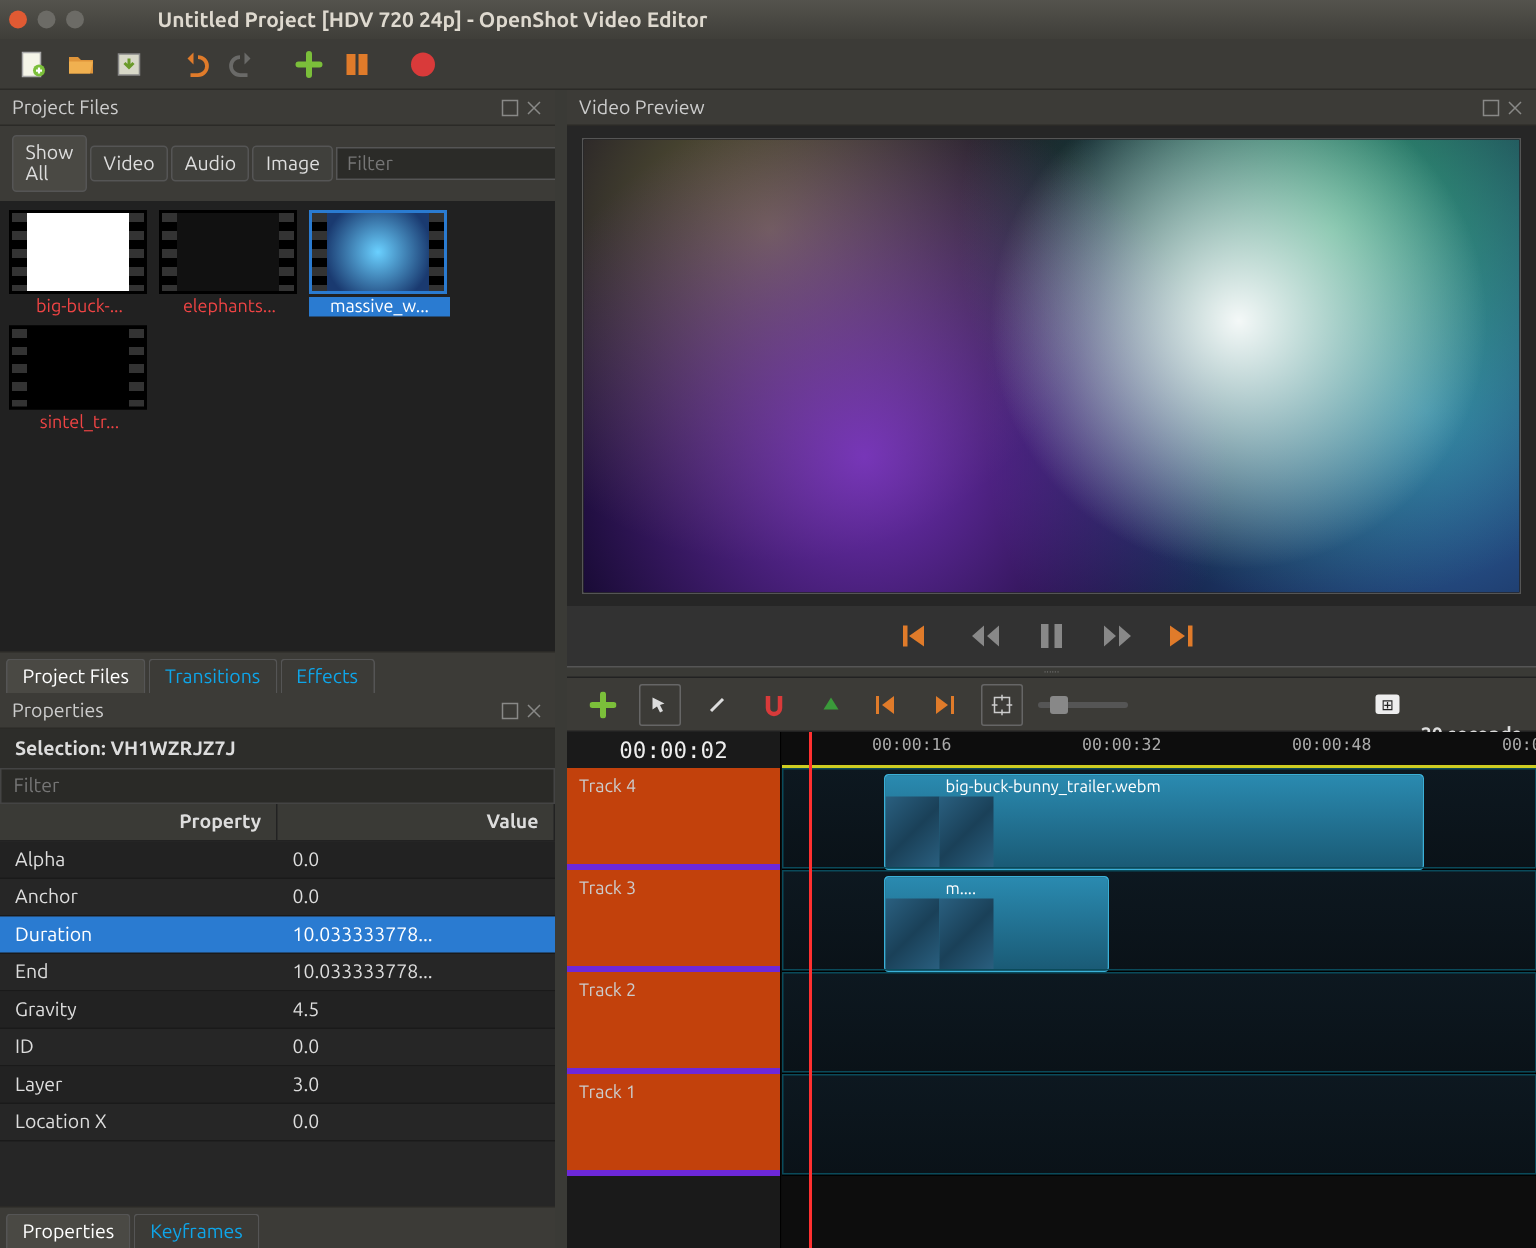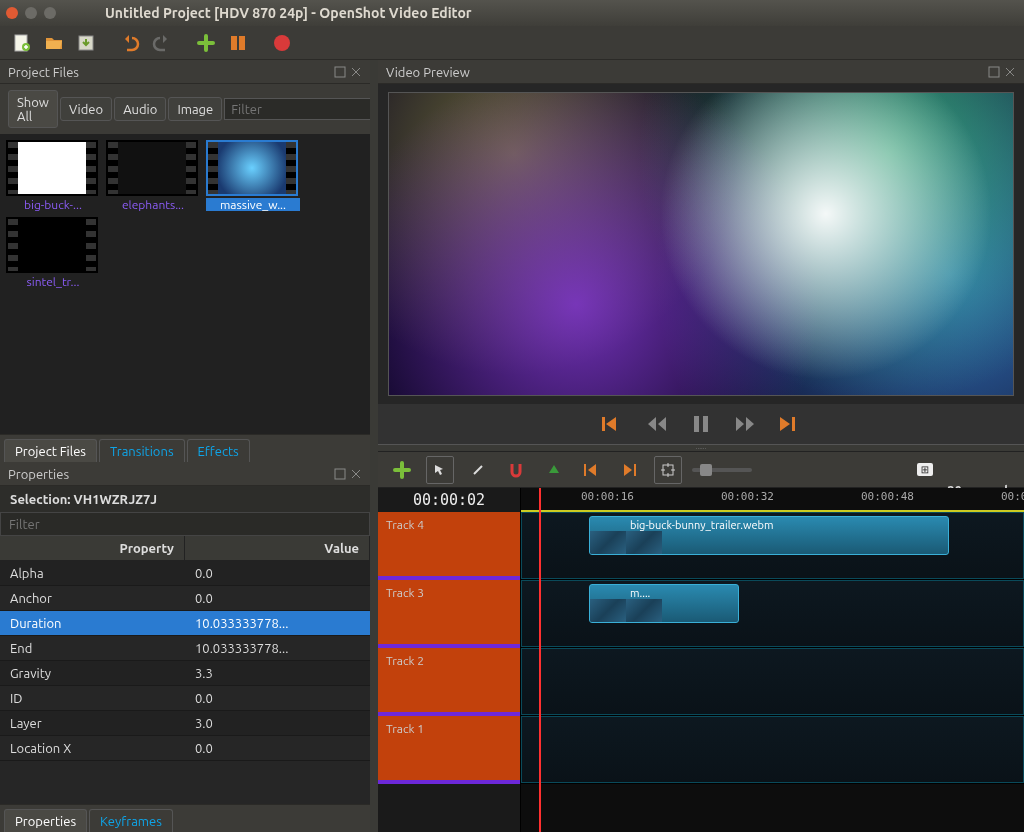--- a/index.html
+++ b/index.html
@@ -32,21 +32,21 @@
 .pf-tab{padding:4px 8px;background:#40403c;border:1px solid #555;border-radius:3px;cursor:pointer;font-size:13px;color:#ddd;}
 .pf-tab.active{background:#4a4944;}
 .pf-input{flex:0 0 70px;background:#2b2b28;border:1px solid #555;color:#999;padding:3px 6px;font-size:13px;}
 .brush{width:20px;height:20px;margin-left:6px;opacity:.8;cursor:pointer;}
 
 .thumbs{flex:1;padding:6px;display:flex;flex-wrap:wrap;gap:6px;align-content:flex-start;background:#212121;}
 .thumb{width:94px;text-align:center;cursor:pointer;}
 .thumb-img{width:92px;height:56px;background:#000;border:2px solid #000;display:flex;align-items:center;justify-content:center;position:relative;}
 .thumb-img.film::before,.thumb-img.film::after{content:"";position:absolute;top:0;bottom:0;width:10px;background:repeating-linear-gradient(to bottom,#333 0 6px,#000 6px 12px);}
 .thumb-img.film::before{left:0;} .thumb-img.film::after{right:0;}
-.thumb-lbl{font-size:12px;color:#8b5cf6;margin-top:2px;overflow:hidden;text-overflow:ellipsis;white-space:nowrap;}
+.thumb-lbl{font-size:12px;color:#ef4444;margin-top:2px;overflow:hidden;text-overflow:ellipsis;white-space:nowrap;}
 .thumb.selected .thumb-lbl{background:#2a7bd1;color:#fff;}
 .thumb.selected .thumb-img{border-color:#2a7bd1;}
 
 .tabs-row{display:flex;background:#3c3b37;height:28px;align-items:flex-end;padding:0 4px;gap:2px;border-top:1px solid #2b2a27;}
 .tab{padding:4px 10px;background:#3c3b37;border:1px solid #555;border-bottom:none;border-radius:3px 3px 0 0;font-size:13px;cursor:pointer;color:#0ea5e9;}
 .tab.active{background:#4a4944;color:#fff;}
 
 
 .props{flex:1;background:#262626;display:flex;flex-direction:column;min-height:0;}
 .sel-row{padding:6px 10px;background:#2d2d2a;font-weight:bold;font-size:13px;}
@@ -79,42 +79,42 @@
 .tl-toolbar{height:36px;background:#3c3b37;display:flex;align-items:center;padding:0 10px;gap:10px;border-bottom:1px solid #222;}
 .tl-body{flex:1;display:flex;min-height:0;}
 .tl-labels{width:143px;background:#1a1a1a;border-right:1px solid #000;}
 .tl-tracks{flex:1;overflow:auto;position:relative;background:#0d0d0d;}
 .tl-time{height:24px;display:flex;align-items:center;justify-content:center;font-size:15px;color:#eee;background:#1a1a1a;font-family:monospace;}
 .ruler{height:24px;background:#0d0d0d;position:relative;border-bottom:2px solid #cccc22;}
 .rlabel{position:absolute;top:2px;font-size:11px;color:#aaa;font-family:monospace;}
 .track-label{height:68px;border-bottom:4px solid #6d28d9;padding:6px 8px;font-size:12px;color:#ccc;background:#c2410c;}
 .track{height:68px;border-bottom:1px solid #000;position:relative;background:linear-gradient(to bottom,#0d1820,#0a1218);}
 .track::after{content:"";position:absolute;inset:0;border:1px solid #0a4a5a;pointer-events:none;}
-.clip{position:absolute;top:4px;height:39px;background:linear-gradient(to bottom,#2a8ab0,#1a5a75);border:1px solid #3ab0d8;border-radius:3px;overflow:hidden;cursor:pointer;}
+.clip{position:absolute;top:4px;height:64px;background:linear-gradient(to bottom,#2a8ab0,#1a5a75);border:1px solid #3ab0d8;border-radius:3px;overflow:hidden;cursor:pointer;}
 .clip-lbl{position:absolute;top:2px;left:40px;right:4px;font-size:11px;color:#fff;overflow:hidden;text-overflow:ellipsis;white-space:nowrap;}
 .clip-thumb{position:absolute;left:0;top:14px;bottom:0;width:36px;background:linear-gradient(135deg,#2a6080,#1a4058 50%,#2a6080);}
 .playhead{position:absolute;top:0;bottom:0;width:2px;background:#ff3030;z-index:10;}
 .playhead::before{content:"";position:absolute;top:-8px;left:-6px;border:7px solid transparent;border-top-color:#3a80ff;}
 .splitter{height:8px;background:#3a3a36;cursor:row-resize;border-top:1px solid #555;border-bottom:1px solid #222;text-align:center;color:#777;font-size:7px;line-height:6px;}
 .vsplit{width:8px;background:#3a3a36;cursor:col-resize;}
 .zoom-slider{width:60px;height:4px;background:#555;border-radius:2px;position:relative;cursor:pointer;}
 .zoom-slider::after{content:"";position:absolute;left:8px;top:-4px;width:12px;height:12px;background:#888;border-radius:2px;}
 .sp{flex:1;}
 .zoom-lbl-box{background:#eee;color:#222;padding:1px 4px;border-radius:2px;font-size:10px;margin-right:4px;}
 
 svg{display:block;}
 </style>
 </head>
 <body>
 
 <div class="titlebar">
   <div class="win-btn" style="background:#e05a33"></div>
   <div class="win-btn" style="background:#6c6b66"></div>
   <div class="win-btn" style="background:#6c6b66"></div>
-  <div class="titlebar-title">Untitled Project [HDV 870 24p] - OpenShot Video Editor</div>
+  <div class="titlebar-title">Untitled Project [HDV 720 24p] - OpenShot Video Editor</div>
 </div>
 
 <div class="toolbar">
   <div class="tb-btn">
       <svg class="ico" viewBox="0 0 20 20">
         <rect x="3" y="2" width="12" height="16" fill="#f5f5e8" stroke="#aaa"></rect>
         <circle cx="14" cy="14" r="4" fill="#7bbf3a"></circle>
         <path d="M14 12v4M12 14h4" stroke="#fff" stroke-width="1.5"></path>
       </svg>
     </div>
@@ -243,21 +243,21 @@
             <div class="prop-row selected">
               <div>Duration</div>
               <div>10.033333778...</div>
             </div>
             <div class="prop-row">
               <div>End</div>
               <div>10.033333778...</div>
             </div>
             <div class="prop-row">
               <div>Gravity</div>
-              <div>3.3</div>
+              <div>4.5</div>
             </div>
             <div class="prop-row">
               <div>ID</div>
               <div>0.0</div>
             </div>
             <div class="prop-row">
               <div>Layer</div>
               <div>3.0</div>
             </div>
             <div class="prop-row">

